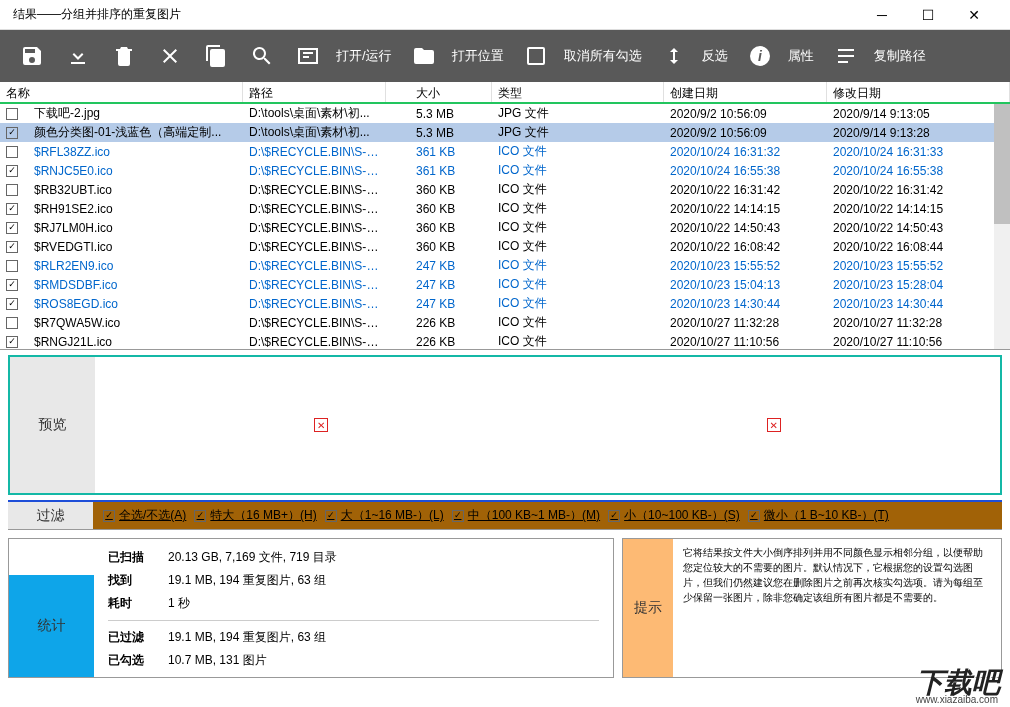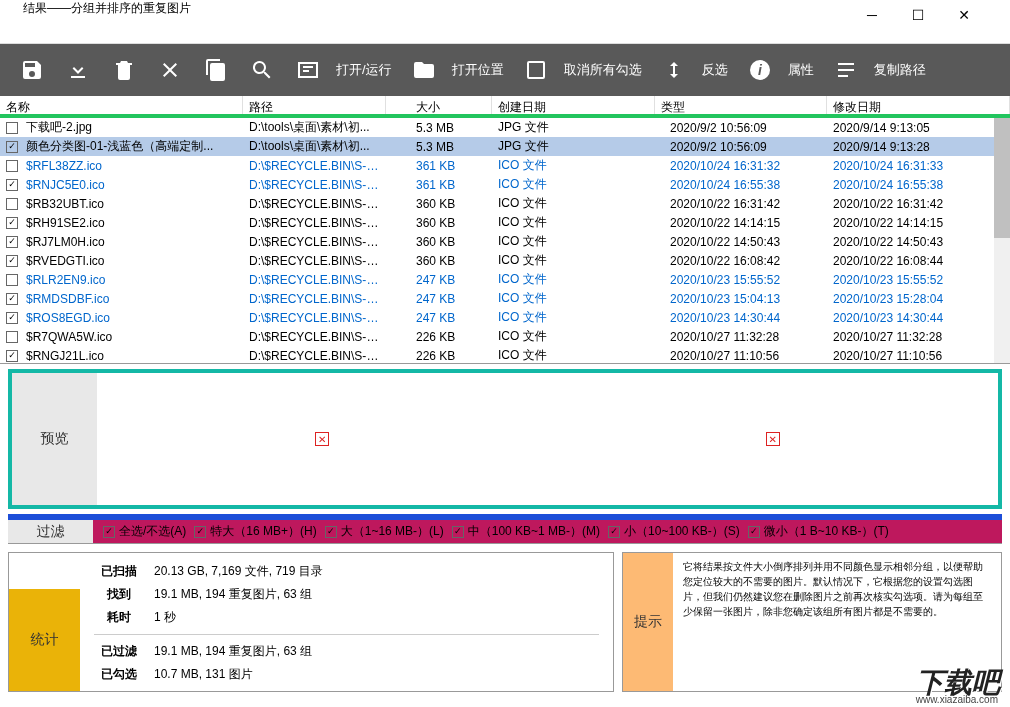--- a/index.html
+++ b/index.html
@@ -1,57 +1,57 @@
 <!DOCTYPE html>
 <html><head>
 <meta charset="utf-8">
 <style>
 * { margin: 0; padding: 0; box-sizing: border-box; font-family: "Microsoft YaHei", Arial, sans-serif; }
 body { background: #fff; width: 1010px; height: 707px; overflow: hidden; position: relative; }
-.titlebar { height: 44px; background: #fff; display: flex; align-items: flex-start; padding: 0 23px; border-bottom: 1px solid #ddd; }
+.titlebar { height: 30px; background: #fff; display: flex; align-items: center; padding: 0 13px; border-bottom: 1px solid #ddd; }
 .titlebar-text { font-size: 12px; color: #000; }
 .titlebar-controls { margin-left: auto; display: flex; }
 .titlebar-btn { width: 46px; height: 30px; display: flex; align-items: center; justify-content: center; font-size: 14px; }
 .toolbar { height: 52px; background: #595959; display: flex; align-items: center; padding: 0 12px; gap: 6px; }
 .toolbar-item { display: flex; align-items: center; gap: 14px; color: #fff; font-size: 13px; padding: 4px 6px; }
 .toolbar-icon { width: 28px; height: 28px; display: flex; align-items: center; justify-content: center; color: #fff; }
 .toolbar-icon svg { width: 24px; height: 24px; fill: #fff; }
 .table-container { height: 268px; overflow: hidden; position: relative; border-bottom: 1px solid #999; }
-.table-header { display: flex; background: #fff; border-bottom: 4px solid #22c55e; height: 22px; }
+.table-header { display: flex; background: #fff; border-bottom: 2px solid #22c55e; height: 22px; }
 .th { font-size: 12px; padding: 3px 6px; border-right: 1px solid #e0e0e0; color: #000; }
 .col-name { width: 243px; }
 .col-path { width: 143px; }
 .col-size { width: 82px; margin-left: 24px; }
 .col-type { width: 172px; }
 .col-created { width: 163px; }
 .col-modified { flex: 1; }
 .table-body { overflow-y: auto; height: 246px; }
 .tr { display: flex; height: 19px; font-size: 12px; align-items: center; }
 .tr.selected { background: #b5cbe8; }
 .tr.bluelink { color: #0066cc; }
 .td { padding: 1px 6px; overflow: hidden; white-space: nowrap; text-overflow: ellipsis; }
-.td.col-name { display: flex; align-items: center; gap: 8px; }
+.td.col-name { display: flex; align-items: center; gap: 16px; }
 .cb { width: 12px; height: 12px; border: 1px solid #666; flex-shrink: 0; display: inline-flex; align-items: center; justify-content: center; font-size: 9px; }
 .cb.checked::after { content: "✓"; color: #000; line-height: 1; }
 .scrollbar { position: absolute; right: 0; top: 22px; width: 16px; height: 246px; background: #f0f0f0; }
 .scrollthumb { width: 16px; height: 120px; background: #c0c0c0; margin-top: 0; }
-.preview-panel { height: 140px; margin: 5px 8px; border: 4px solid #14b8a6; display: flex; background: #fff; }
+.preview-panel { height: 140px; margin: 5px 8px; border: 2px solid #14b8a6; display: flex; background: #fff; }
 .preview-label { width: 85px; background: #e8e8e8; display: flex; align-items: center; justify-content: center; font-size: 14px; color: #333; }
 .preview-body { flex: 1; display: flex; align-items: center; justify-content: space-around; }
 .broken-img { width: 14px; height: 14px; border: 1px solid #d22; display: flex; align-items: center; justify-content: center; color: #d22; font-size: 10px; }
-.filter-panel { height: 30px; margin: 0 8px; background: #be185d; display: flex; align-items: center; border-top: 6px solid #1d4ed8; border-bottom: 1px solid #999; }
+.filter-panel { height: 30px; margin: 0 8px; background: #a16207; display: flex; align-items: center; border-top: 2px solid #1d4ed8; border-bottom: 1px solid #999; }
 .filter-label { width: 85px; background: #e8e8e8; height: 100%; display: flex; align-items: center; justify-content: center; font-size: 14px; color: #333; }
-.filter-body { flex: 1; display: flex; align-items: center; gap: 8px; padding: 0 10px; font-size: 12px; }
+.filter-body { flex: 1; display: flex; align-items: center; gap: 8px; padding: 0 10px; font-size: 12px; text-decoration: underline; }
 .filter-item { display: flex; align-items: center; gap: 4px; }
 .bottom-panels { display: flex; margin: 8px 8px 0 8px; gap: 8px; height: 140px; }
 .stats-panel { flex: 1; display: flex; border: 1px solid #999; background: #fff; }
-.stats-label { width: 71px; background: #eab308; display: flex; align-items: center; justify-content: center; font-size: 14px; color: #333; margin-top: 36px; }
+.stats-label { width: 85px; background: #0ea5e9; display: flex; align-items: center; justify-content: center; font-size: 14px; color: #333; margin-top: 36px; }
 .stats-body { flex: 1; padding: 10px 14px; font-size: 12px; }
 .stats-row { display: flex; margin-bottom: 6px; }
-.stats-key { width: 50px; font-weight: bold; text-align: center; margin-right: 10px; }
+.stats-key { width: 50px; font-weight: bold; text-align: left; margin-right: 10px; }
 .stats-sep { border-top: 1px solid #ccc; margin: 8px 0; }
 .hint-panel { width: 380px; display: flex; border: 1px solid #999; background: #fff; }
 .hint-label { width: 50px; background: #fdba74; display: flex; align-items: center; justify-content: center; font-size: 14px; color: #333; }
 .hint-body { flex: 1; padding: 6px 10px; font-size: 10px; line-height: 1.5; }
 .watermark { position: absolute; right: 10px; bottom: 5px; font-size: 28px; font-weight: bold; font-style: italic; color: #222; text-shadow: 1px 1px 0 #fff; margin-left: 15px; }
 .watermark-sub { position: absolute; right: 12px; bottom: 2px; font-size: 10px; color: #444; }
 </style>
 </head>
 <body>
 
@@ -157,22 +157,22 @@
       </span>
       <span>复制路径</span>
     </div>
   </div>
 
 <div class="table-container">
   <div class="table-header">
     <div class="th col-name">名称</div>
     <div class="th col-path">路径</div>
     <div class="th col-size">大小</div>
+    <div class="th col-type">类型</div>
     <div class="th col-created">创建日期</div>
-    <div class="th col-type">类型</div>
     <div class="th col-modified">修改日期</div>
   </div>
   <div class="table-body" id="tbody">
       <div class="tr">
         <div class="td col-name">
           <span class="cb"></span>
           <span>下载吧-2.jpg</span>
         </div>
         <div class="td col-path">D:\tools\桌面\素材\初...</div>
         <div class="td col-size">5.3 MB</div>

